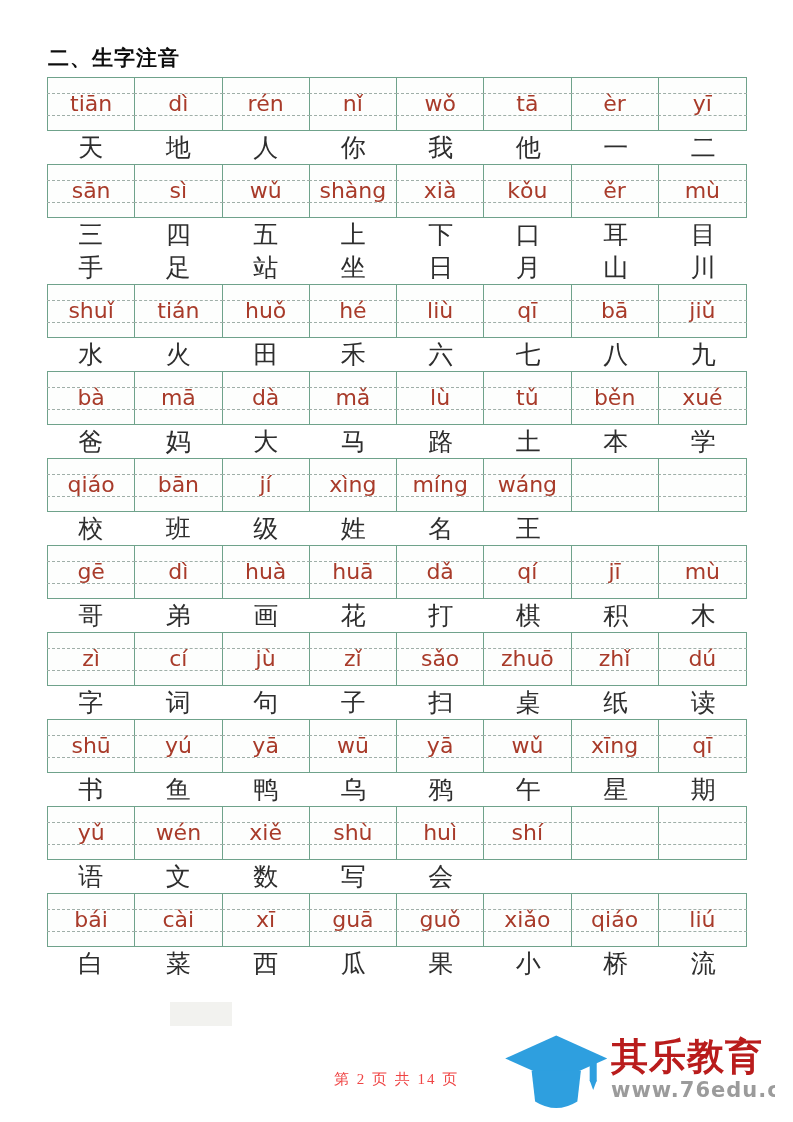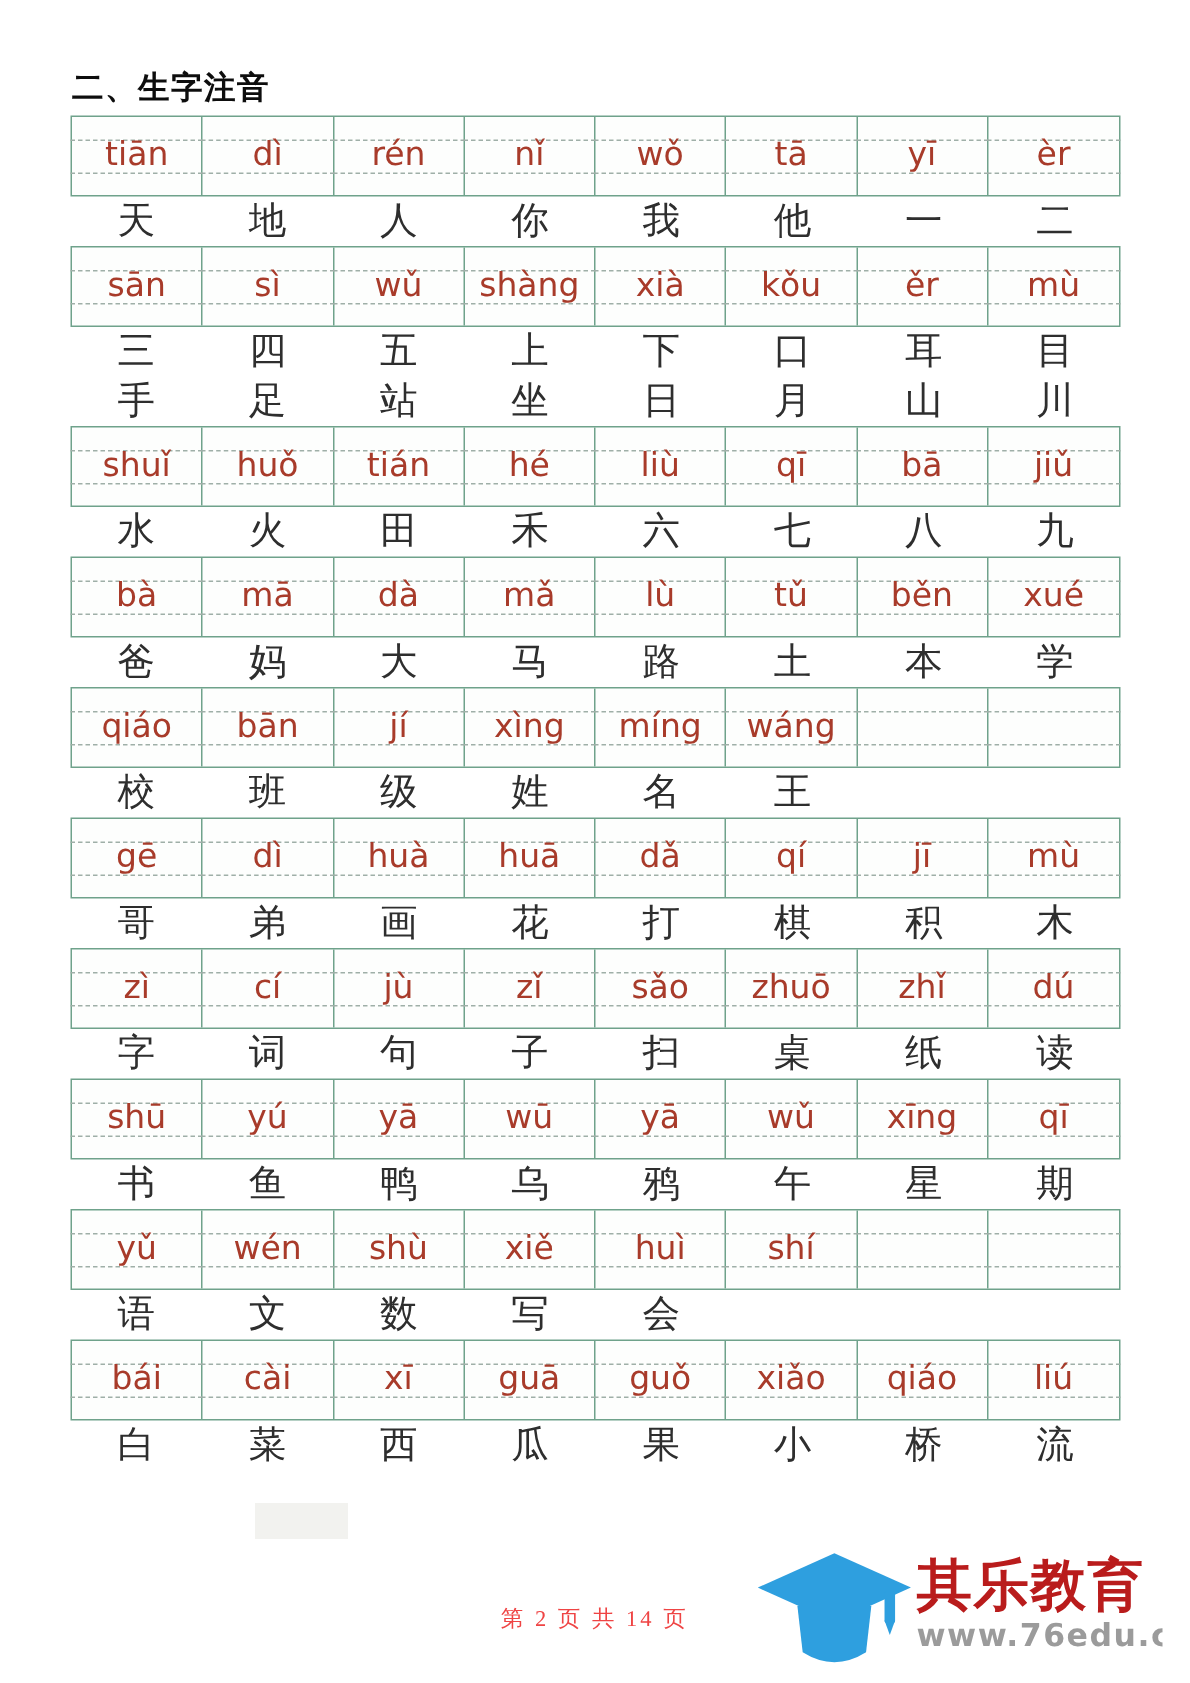--- a/index.html
+++ b/index.html
@@ -42,22 +42,22 @@
   <div class="title">二、生字注音</div>
 
   <div class="worksheet">
       <div class="pinyin-row">
         <div class="pcell"><span class="ptext">tiān</span></div>
         <div class="pcell"><span class="ptext">dì</span></div>
         <div class="pcell"><span class="ptext">rén</span></div>
         <div class="pcell"><span class="ptext">nǐ</span></div>
         <div class="pcell"><span class="ptext">wǒ</span></div>
         <div class="pcell"><span class="ptext">tā</span></div>
+        <div class="pcell"><span class="ptext">èr</span></div>
         <div class="pcell"><span class="ptext">yī</span></div>
-        <div class="pcell"><span class="ptext">èr</span></div>
       </div>
       <div class="char-row">
         <div class="ccell">天</div>
         <div class="ccell">地</div>
         <div class="ccell">人</div>
         <div class="ccell">你</div>
         <div class="ccell">我</div>
         <div class="ccell">他</div>
         <div class="ccell">一</div>
         <div class="ccell">二</div>
@@ -87,22 +87,22 @@
         <div class="ccell">足</div>
         <div class="ccell">站</div>
         <div class="ccell">坐</div>
         <div class="ccell">日</div>
         <div class="ccell">月</div>
         <div class="ccell">山</div>
         <div class="ccell">川</div>
       </div>
       <div class="pinyin-row">
         <div class="pcell"><span class="ptext">shuǐ</span></div>
+        <div class="pcell"><span class="ptext">tián</span></div>
         <div class="pcell"><span class="ptext">huǒ</span></div>
-        <div class="pcell"><span class="ptext">tián</span></div>
         <div class="pcell"><span class="ptext">hé</span></div>
         <div class="pcell"><span class="ptext">liù</span></div>
         <div class="pcell"><span class="ptext">qī</span></div>
         <div class="pcell"><span class="ptext">bā</span></div>
         <div class="pcell"><span class="ptext">jiǔ</span></div>
       </div>
       <div class="char-row">
         <div class="ccell">水</div>
         <div class="ccell">火</div>
         <div class="ccell">田</div>
@@ -208,22 +208,22 @@
         <div class="ccell">鸭</div>
         <div class="ccell">乌</div>
         <div class="ccell">鸦</div>
         <div class="ccell">午</div>
         <div class="ccell">星</div>
         <div class="ccell">期</div>
       </div>
       <div class="pinyin-row">
         <div class="pcell"><span class="ptext">yǔ</span></div>
         <div class="pcell"><span class="ptext">wén</span></div>
+        <div class="pcell"><span class="ptext">xiě</span></div>
         <div class="pcell"><span class="ptext">shù</span></div>
-        <div class="pcell"><span class="ptext">xiě</span></div>
         <div class="pcell"><span class="ptext">huì</span></div>
         <div class="pcell"><span class="ptext">shí</span></div>
         <div class="pcell"><span class="ptext"></span></div>
         <div class="pcell"><span class="ptext"></span></div>
       </div>
       <div class="char-row">
         <div class="ccell">语</div>
         <div class="ccell">文</div>
         <div class="ccell">数</div>
         <div class="ccell">写</div>

